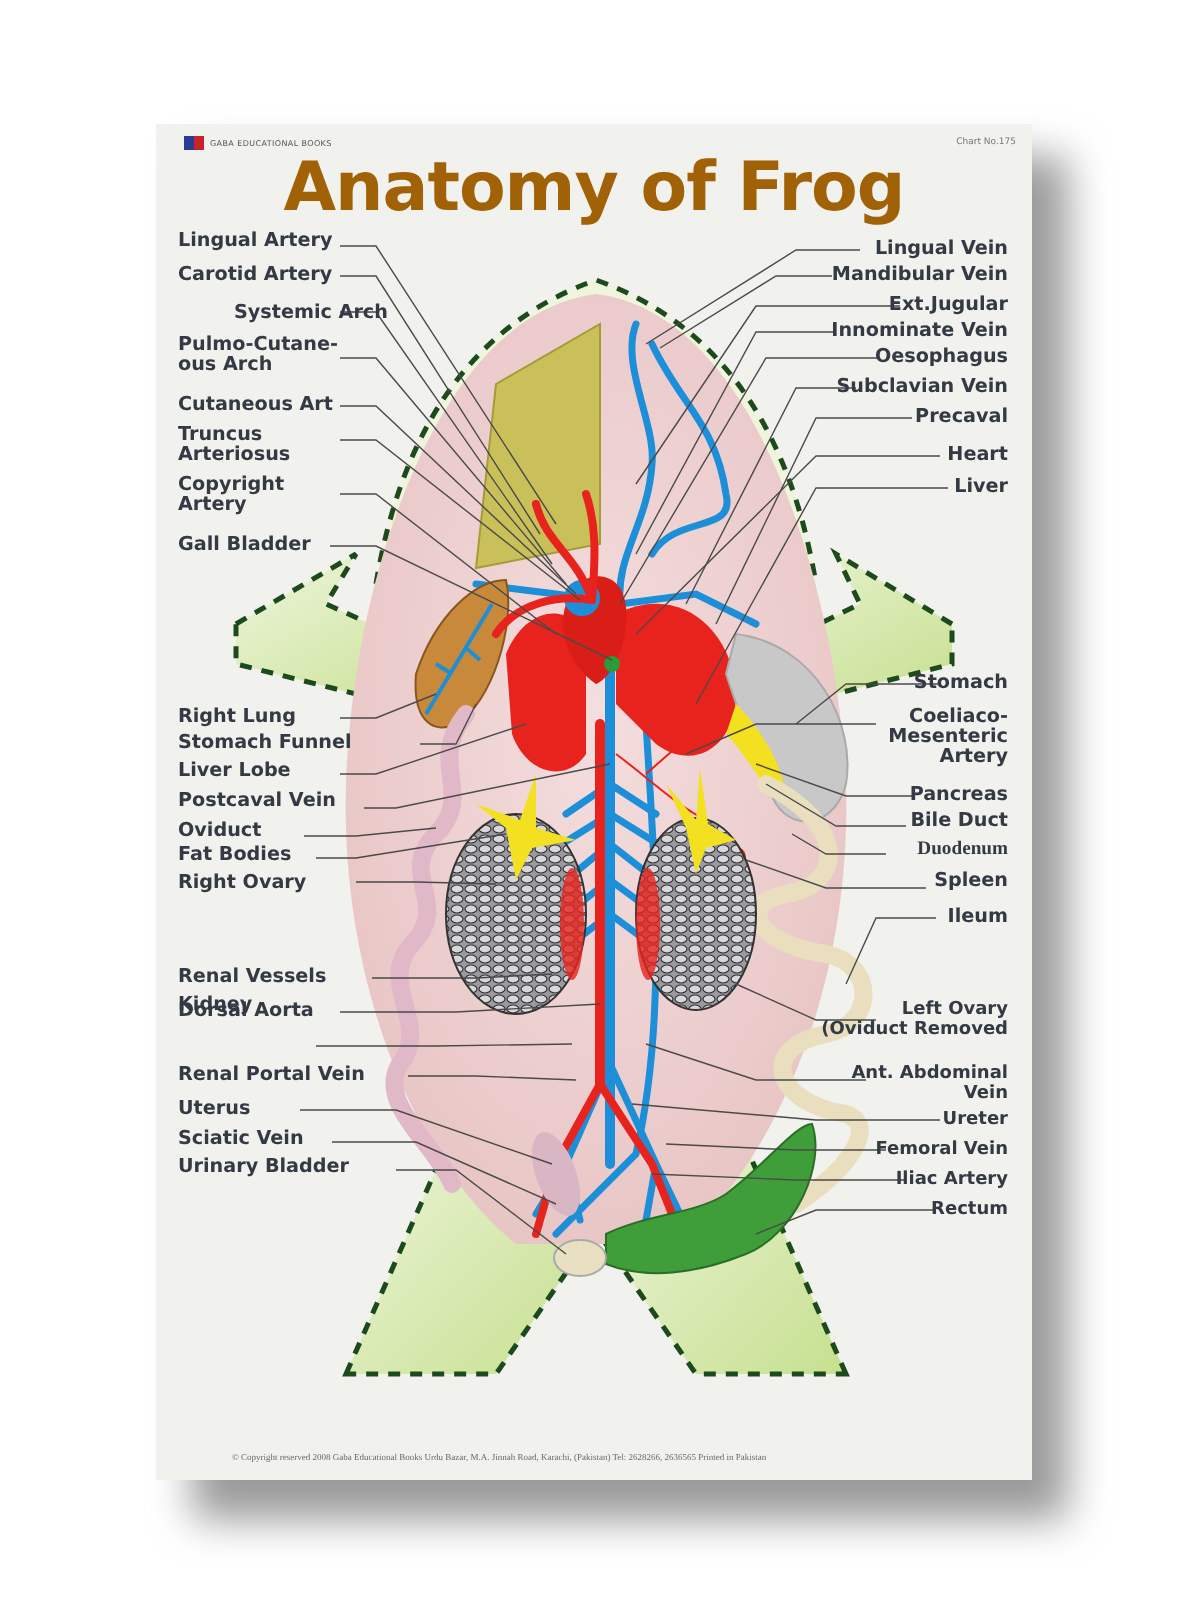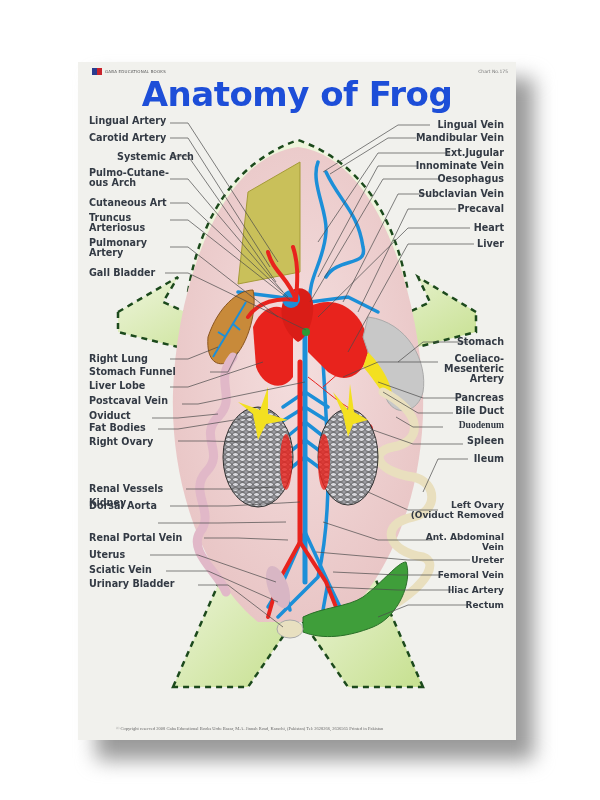--- a/index.html
+++ b/index.html
@@ -3,21 +3,21 @@
 <meta charset="utf-8">
 <style>
   html,body{margin:0;padding:0;}
   body{width:600px;height:800px;background:#ffffff;position:relative;overflow:hidden;font-family:"DejaVu Sans","Liberation Sans",sans-serif;}
   .shadow{position:absolute;left:96px;top:78px;width:438px;height:682px;background:#9a9a9a;filter:blur(10px);border-radius:4px;}
   .poster{position:absolute;left:78px;top:62px;width:438px;height:678px;background:#f1f1ed;}
   .publisher{position:absolute;left:14px;top:6px;display:flex;align-items:center;gap:3px;}
   .pub-logo{width:10px;height:7px;background:linear-gradient(90deg,#2a3c8f 50%,#c8232c 50%);}
   .pub-name{font-size:4px;color:#555;letter-spacing:.2px;}
   .chart-no{position:absolute;right:8px;top:7px;font-size:4.5px;color:#777;}
-  .title{position:absolute;left:0;right:0;top:12px;text-align:center;font-size:34px;font-weight:bold;color:#1d4ed8;letter-spacing:-.5px;}
+  .title{position:absolute;left:0;right:0;top:12px;text-align:center;font-size:34px;font-weight:bold;color:#a16207;letter-spacing:-.5px;}
   svg.body{position:absolute;left:0;top:0;}
   .lbl{position:absolute;font-size:9.6px;font-weight:bold;color:#333a44;line-height:10px;white-space:nowrap;}
   .lbl.r{text-align:right;}
   .sub1{position:absolute;left:0;right:0;top:621px;text-align:center;font-size:14px;font-weight:bold;color:#1c1c24;}
   .sub2{position:absolute;left:0;right:0;top:637px;text-align:center;font-size:11px;font-weight:bold;color:#1c1c24;}
   .copy{position:absolute;left:38px;top:664px;font-size:4.5px;color:#6a6a6a;font-family:"Liberation Serif",serif;white-space:nowrap;}
 </style>
 </head>
 <body>
 
@@ -170,21 +170,21 @@
   </svg>
 
   <div class="lbl" style="left:11px;top:54px;">Lingual Artery</div>
   <div class="lbl" style="left:11px;top:71px;">Carotid Artery</div>
   <div class="lbl" style="left:11px;top:90px;margin-left:28px;">Systemic Arch</div>
   <div class="lbl" style="left:11px;top:106px;white-space:pre;">Pulmo-Cutane-
 ous Arch</div>
   <div class="lbl" style="left:11px;top:136px;">Cutaneous Art</div>
   <div class="lbl" style="left:11px;top:151px;white-space:pre;">Truncus
 Arteriosus</div>
-  <div class="lbl" style="left:11px;top:176px;white-space:pre;">Pulmonary
+  <div class="lbl" style="left:11px;top:176px;white-space:pre;">Copyright
 Artery</div>
   <div class="lbl" style="left:11px;top:206px;">Gall Bladder</div>
   <div class="lbl" style="left:11px;top:292px;">Right Lung</div>
   <div class="lbl" style="left:11px;top:305px;">Stomach Funnel</div>
   <div class="lbl" style="left:11px;top:319px;">Liver Lobe</div>
   <div class="lbl" style="left:11px;top:334px;">Postcaval Vein</div>
   <div class="lbl" style="left:11px;top:349px;">Oviduct</div>
   <div class="lbl" style="left:11px;top:361px;">Fat Bodies</div>
   <div class="lbl" style="left:11px;top:375px;">Right Ovary</div>
   <div class="lbl" style="left:11px;top:422px;">Renal Vessels</div>

